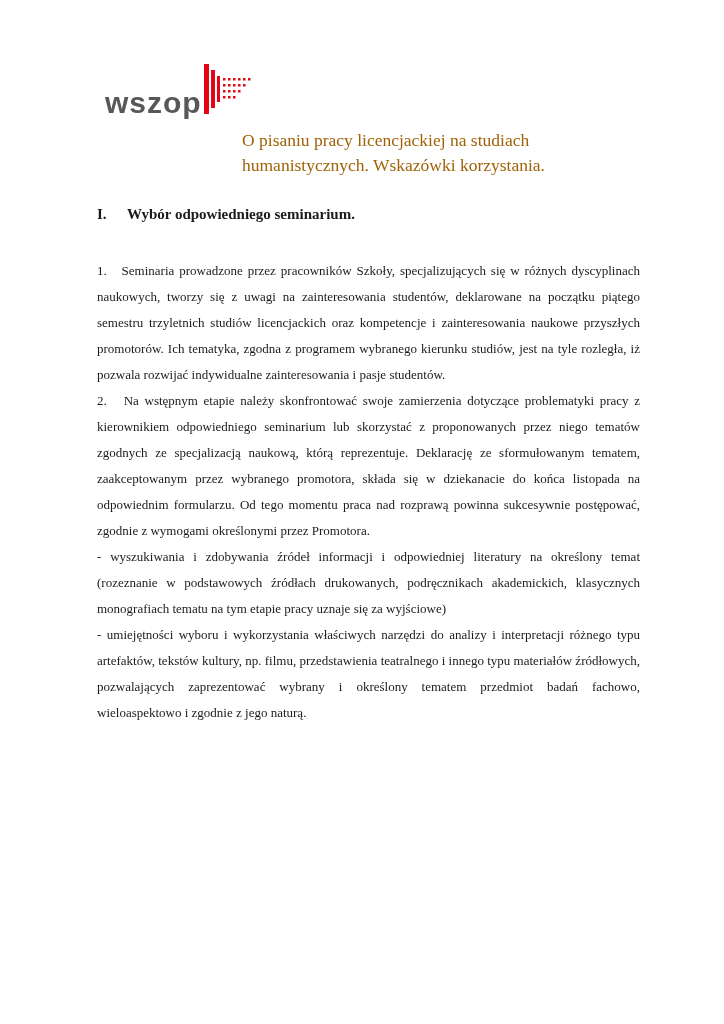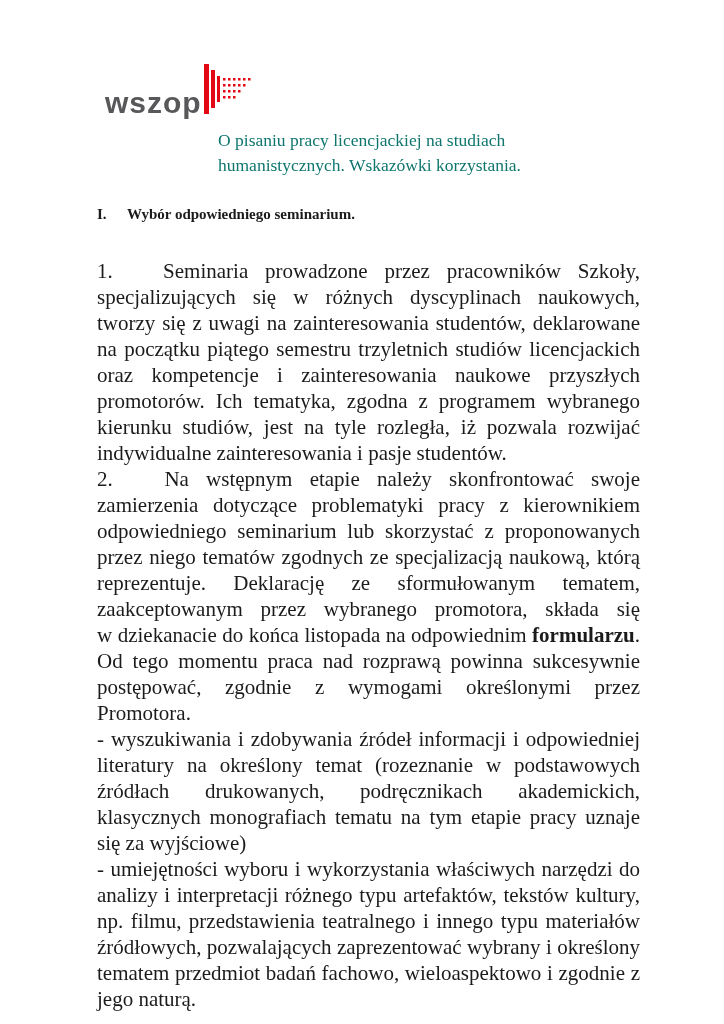--- a/index.html
+++ b/index.html
@@ -34,45 +34,45 @@
     font-weight: bold;
     font-size: 30px;
     letter-spacing: 1px;
     color: #58585a;
     line-height: 1;
     padding-bottom: 4px;
   }
   .logo-mark { display: block; margin-left: 2px; }
   .title {
     position: absolute;
-    left: 121px;
+    left: 145px;
     top: 70px;
     width: 360px;
     font-size: 17.5px;
     font-weight: normal;
     line-height: 1.45;
-    color: #0f766e;
+    color: #a16207;
   }
   
   .content {
     margin-top: 18px;
     width: 543px;
   }
   .section-heading {
     font-size: 15px;
     font-weight: bold;
     margin-bottom: 35px;
   }
   .section-heading .sec-num { display: inline-block; width: 30px; }
   p.body-p {
-    font-size: 21px;
+    font-size: 13px;
     line-height: 26px;
     text-align: justify;
   }
-  p.body-p strong { font-weight: bold; }
+  p.body-p strong { font-weight: normal; }
 </style>
 </head>
 <body>
 
 <div class="page">
 
   <div class="header">
 
     <div class="logo">
       <span class="logo-text">wszop</span>

